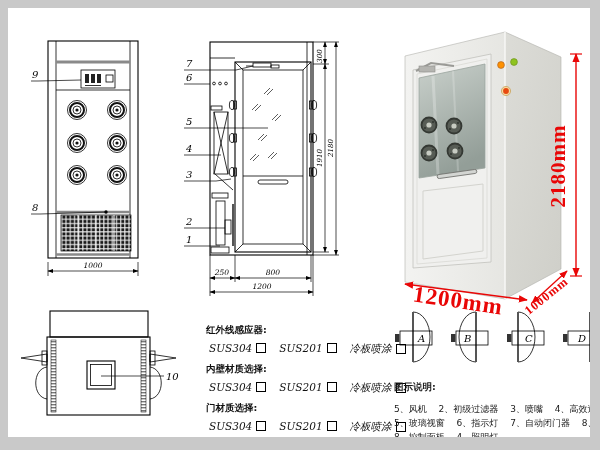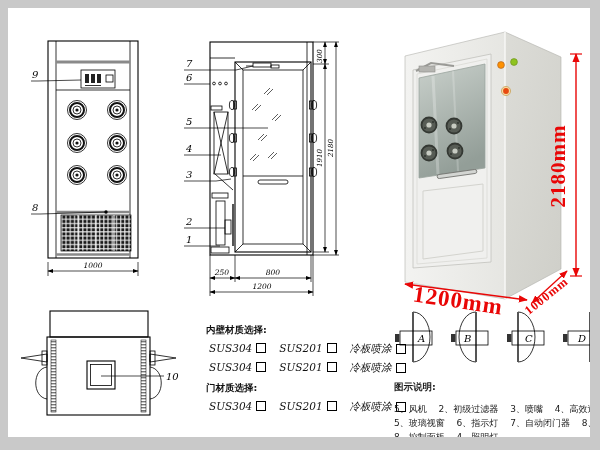--- a/index.html
+++ b/index.html
@@ -367,35 +367,36 @@
       <polygon class="tl" points="134,55 160,59 134,63"></polygon>
       <path class="tl" d="M134,68 C149,70 149,98 134,100"></path>
     </g>
     <g>
       <line class="dimline" x1="85" y1="77" x2="148" y2="77"></line>
       <text class="callout" x="150" y="81">10</text>
     </g>
   </svg>
 
   <div class="abs materials">
+    <div class="mat-heading">红外线感应器:</div>
+    <div class="mat-row">
+      <span class="mat-opt">
+          <span>SUS304</span>
+          <span class="chk"></span>
+        </span>
+      <span class="mat-opt">
+          <span>SUS201</span>
+          <span class="chk"></span>
+        </span>
+      <span class="mat-opt">
+          <span>冷板喷涂</span>
+          <span class="chk"></span>
+        </span>
+    </div>
     <div class="mat-heading">内壁材质选择:</div>
-    <div class="mat-row">
-      <span class="mat-opt">
-          <span>SUS304</span>
-          <span class="chk"></span>
-        </span>
-      <span class="mat-opt">
-          <span>SUS201</span>
-          <span class="chk"></span>
-        </span>
-      <span class="mat-opt">
-          <span>冷板喷涂</span>
-          <span class="chk"></span>
-        </span>
-    </div>
     <div class="mat-row">
       <span class="mat-opt">
           <span>SUS304</span>
           <span class="chk"></span>
         </span>
       <span class="mat-opt">
           <span>SUS201</span>
           <span class="chk"></span>
         </span>
       <span class="mat-opt">

